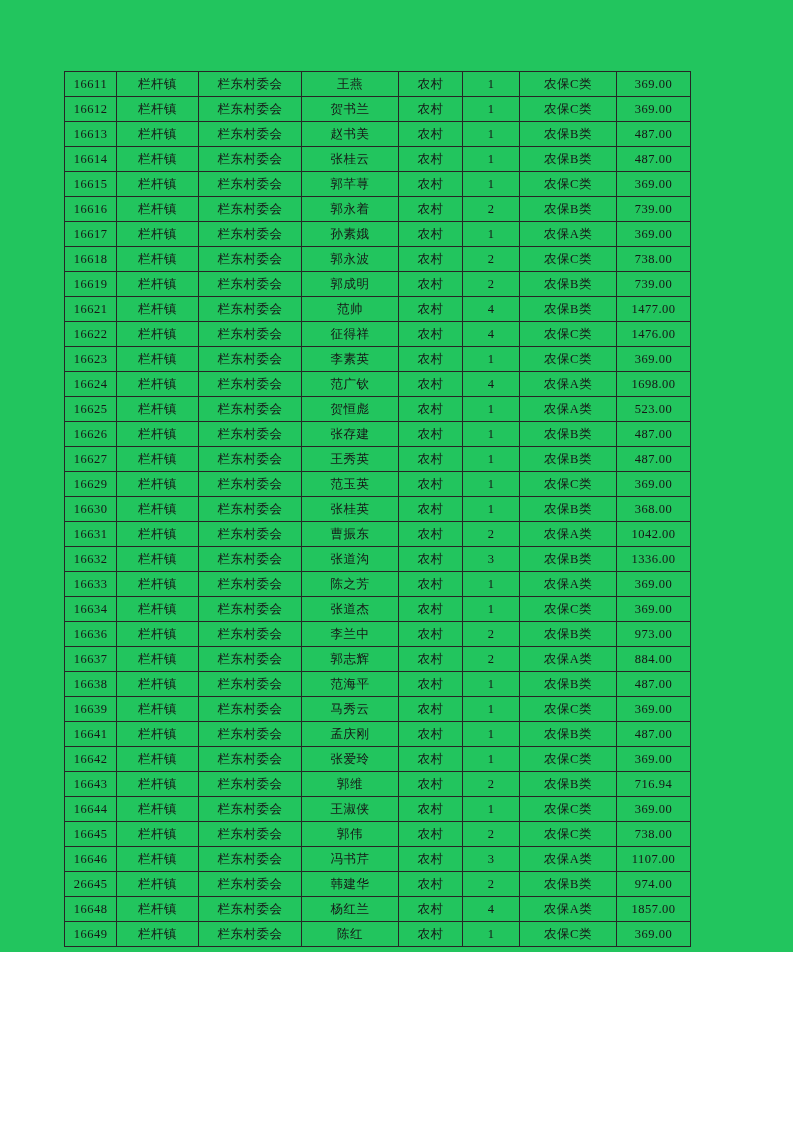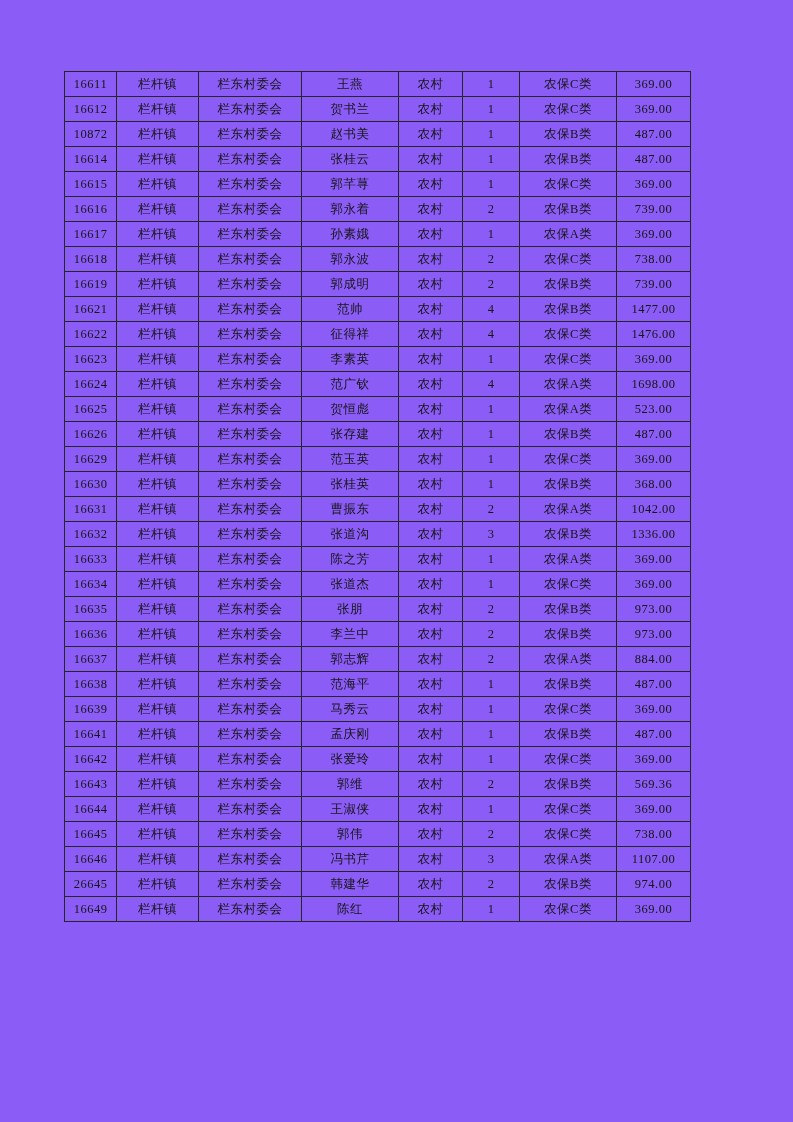--- a/index.html
+++ b/index.html
@@ -3,22 +3,22 @@
 <meta charset="utf-8">
 <style>
   html, body {
     margin: 0;
     padding: 0;
     background: #ffffff;
   }
   .page {
     position: relative;
     width: 793px;
-    height: 1122px;
-    background: #8b5cf6;
+    height: 952px;
+    background: #22c55e;
     overflow: hidden;
     font-family: "Liberation Serif", "DejaVu Serif", serif;
   }
   table.grid {
     position: absolute;
     left: 64px;
     top: 71px;
     border-collapse: collapse;
     table-layout: fixed;
     width: 626px;
@@ -73,21 +73,21 @@
           <td class="col-serial">16612</td>
           <td class="col-town">栏杆镇</td>
           <td class="col-village">栏东村委会</td>
           <td class="col-name">贺书兰</td>
           <td class="col-residence">农村</td>
           <td class="col-count">1</td>
           <td class="col-category">农保C类</td>
           <td class="col-amount">369.00</td>
         </tr>
         <tr>
-          <td class="col-serial">10872</td>
+          <td class="col-serial">16613</td>
           <td class="col-town">栏杆镇</td>
           <td class="col-village">栏东村委会</td>
           <td class="col-name">赵书美</td>
           <td class="col-residence">农村</td>
           <td class="col-count">1</td>
           <td class="col-category">农保B类</td>
           <td class="col-amount">487.00</td>
         </tr>
         <tr>
           <td class="col-serial">16614</td>
@@ -203,20 +203,30 @@
           <td class="col-serial">16626</td>
           <td class="col-town">栏杆镇</td>
           <td class="col-village">栏东村委会</td>
           <td class="col-name">张存建</td>
           <td class="col-residence">农村</td>
           <td class="col-count">1</td>
           <td class="col-category">农保B类</td>
           <td class="col-amount">487.00</td>
         </tr>
         <tr>
+          <td class="col-serial">16627</td>
+          <td class="col-town">栏杆镇</td>
+          <td class="col-village">栏东村委会</td>
+          <td class="col-name">王秀英</td>
+          <td class="col-residence">农村</td>
+          <td class="col-count">1</td>
+          <td class="col-category">农保B类</td>
+          <td class="col-amount">487.00</td>
+        </tr>
+        <tr>
           <td class="col-serial">16629</td>
           <td class="col-town">栏杆镇</td>
           <td class="col-village">栏东村委会</td>
           <td class="col-name">范玉英</td>
           <td class="col-residence">农村</td>
           <td class="col-count">1</td>
           <td class="col-category">农保C类</td>
           <td class="col-amount">369.00</td>
         </tr>
         <tr>
@@ -263,40 +273,30 @@
           <td class="col-serial">16634</td>
           <td class="col-town">栏杆镇</td>
           <td class="col-village">栏东村委会</td>
           <td class="col-name">张道杰</td>
           <td class="col-residence">农村</td>
           <td class="col-count">1</td>
           <td class="col-category">农保C类</td>
           <td class="col-amount">369.00</td>
         </tr>
         <tr>
-          <td class="col-serial">16635</td>
-          <td class="col-town">栏杆镇</td>
-          <td class="col-village">栏东村委会</td>
-          <td class="col-name">张朋</td>
+          <td class="col-serial">16636</td>
+          <td class="col-town">栏杆镇</td>
+          <td class="col-village">栏东村委会</td>
+          <td class="col-name">李兰中</td>
           <td class="col-residence">农村</td>
           <td class="col-count">2</td>
           <td class="col-category">农保B类</td>
           <td class="col-amount">973.00</td>
         </tr>
         <tr>
-          <td class="col-serial">16636</td>
-          <td class="col-town">栏杆镇</td>
-          <td class="col-village">栏东村委会</td>
-          <td class="col-name">李兰中</td>
-          <td class="col-residence">农村</td>
-          <td class="col-count">2</td>
-          <td class="col-category">农保B类</td>
-          <td class="col-amount">973.00</td>
-        </tr>
-        <tr>
           <td class="col-serial">16637</td>
           <td class="col-town">栏杆镇</td>
           <td class="col-village">栏东村委会</td>
           <td class="col-name">郭志辉</td>
           <td class="col-residence">农村</td>
           <td class="col-count">2</td>
           <td class="col-category">农保A类</td>
           <td class="col-amount">884.00</td>
         </tr>
         <tr>
@@ -340,21 +340,21 @@
           <td class="col-amount">369.00</td>
         </tr>
         <tr>
           <td class="col-serial">16643</td>
           <td class="col-town">栏杆镇</td>
           <td class="col-village">栏东村委会</td>
           <td class="col-name">郭维</td>
           <td class="col-residence">农村</td>
           <td class="col-count">2</td>
           <td class="col-category">农保B类</td>
-          <td class="col-amount">569.36</td>
+          <td class="col-amount">716.94</td>
         </tr>
         <tr>
           <td class="col-serial">16644</td>
           <td class="col-town">栏杆镇</td>
           <td class="col-village">栏东村委会</td>
           <td class="col-name">王淑侠</td>
           <td class="col-residence">农村</td>
           <td class="col-count">1</td>
           <td class="col-category">农保C类</td>
           <td class="col-amount">369.00</td>
@@ -381,20 +381,30 @@
         </tr>
         <tr>
           <td class="col-serial">26645</td>
           <td class="col-town">栏杆镇</td>
           <td class="col-village">栏东村委会</td>
           <td class="col-name">韩建华</td>
           <td class="col-residence">农村</td>
           <td class="col-count">2</td>
           <td class="col-category">农保B类</td>
           <td class="col-amount">974.00</td>
+        </tr>
+        <tr>
+          <td class="col-serial">16648</td>
+          <td class="col-town">栏杆镇</td>
+          <td class="col-village">栏东村委会</td>
+          <td class="col-name">杨红兰</td>
+          <td class="col-residence">农村</td>
+          <td class="col-count">4</td>
+          <td class="col-category">农保A类</td>
+          <td class="col-amount">1857.00</td>
         </tr>
         <tr>
           <td class="col-serial">16649</td>
           <td class="col-town">栏杆镇</td>
           <td class="col-village">栏东村委会</td>
           <td class="col-name">陈红</td>
           <td class="col-residence">农村</td>
           <td class="col-count">1</td>
           <td class="col-category">农保C类</td>
           <td class="col-amount">369.00</td>

